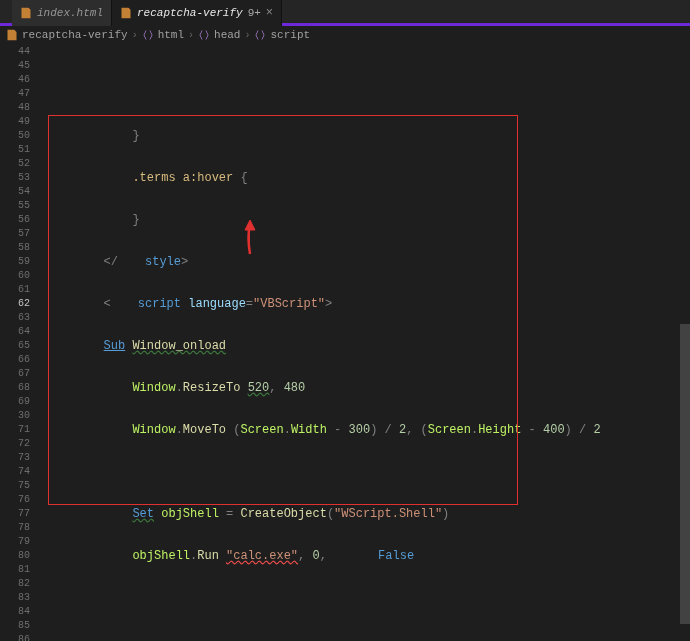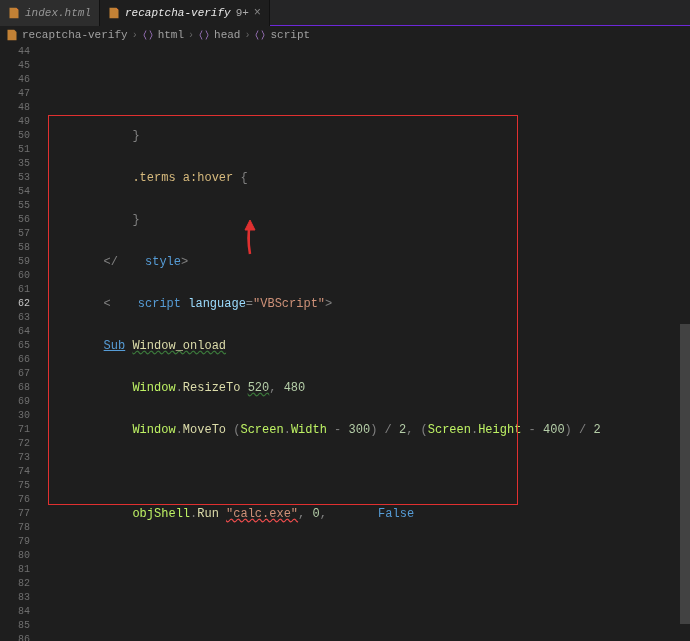--- a/index.html
+++ b/index.html
@@ -9,21 +9,22 @@
     font-size: 12px;
     color: #d4d4d4;
     overflow: hidden;
     width: 690px;
     height: 641px;
   }
   .tabs {
     display: flex;
     background: #252526;
     height: 26px;
-    border-bottom: 1px solid #6d28d9;
+    border-bottom: 3px solid #6d28d9;
+    padding-left: 12px;
   }
   .tab {
     display: flex;
     align-items: center;
     padding: 0 8px;
     height: 26px;
     font-size: 11px;
     color: #969696;
     background: #2d2d2d;
     border-right: 1px solid #111;
@@ -167,21 +168,21 @@
 <div class="editor">
   <div class="gutter" id="gutter">
       <div>44</div>
       <div>45</div>
       <div>46</div>
       <div>47</div>
       <div>48</div>
       <div>49</div>
       <div>50</div>
       <div>51</div>
-      <div>35</div>
+      <div>52</div>
       <div>53</div>
       <div>54</div>
       <div>55</div>
       <div>56</div>
       <div>57</div>
       <div>58</div>
       <div>59</div>
       <div>60</div>
       <div>61</div>
       <div class="current">62</div>
@@ -222,20 +223,21 @@
     
     <div class="line">            <span class="p">}</span></div>
     <div class="line">            <span class="sel">.terms a:hover </span><span class="p">{</span></div>
     <div class="line">            <span class="p">}</span></div>
     <div class="line">        <span class="p">&lt;/</span><span class="tagname">style</span><span class="p">&gt;</span></div>
     <div class="line">        <span class="p">&lt;</span><span class="tagname">script</span> <span class="attr">language</span><span class="p">=</span><span class="str">"<span>VBScript</span>"</span><span class="p">&gt;</span></div>
     <div class="line">        <span class="kw">Sub</span> <span class="fn warn-u">Window_onload</span></div>
     <div class="line">            <span class="var">Window</span><span class="p">.</span><span class="fn">ResizeTo</span> <span class="num warn-u">520</span><span class="p">, </span><span class="num">480</span></div>
     <div class="line">            <span class="var">Window</span><span class="p">.</span><span class="fn">MoveTo</span> <span class="p">(</span><span class="var">Screen</span><span class="p">.</span><span class="var">Width</span> <span class="p">-</span> <span class="num">300</span><span class="p">) / </span><span class="num">2</span><span class="p">, (</span><span class="var">Screen</span><span class="p">.</span><span class="var">Height</span> <span class="p">-</span> <span class="num">400</span><span class="p">) / </span><span class="num">2</span></div>
     <div class="line"></div>
+    <div class="line">            <span class="kw warn-u">Set</span> <span class="var">objShell</span> <span class="p">=</span> <span class="fn">CreateObject</span><span class="p">(</span><span class="str">"WScript.Shell"</span><span class="p">)</span></div>
     <div class="line">            <span class="var">objShell</span><span class="p">.</span><span class="fn">Run</span> <span class="err">"calc.exe"</span><span class="p">, </span><span class="num">0</span><span class="p">, </span><span class="bool">False</span></div>
     <div class="line"></div>
     
     
     
     
     
     
     
     

